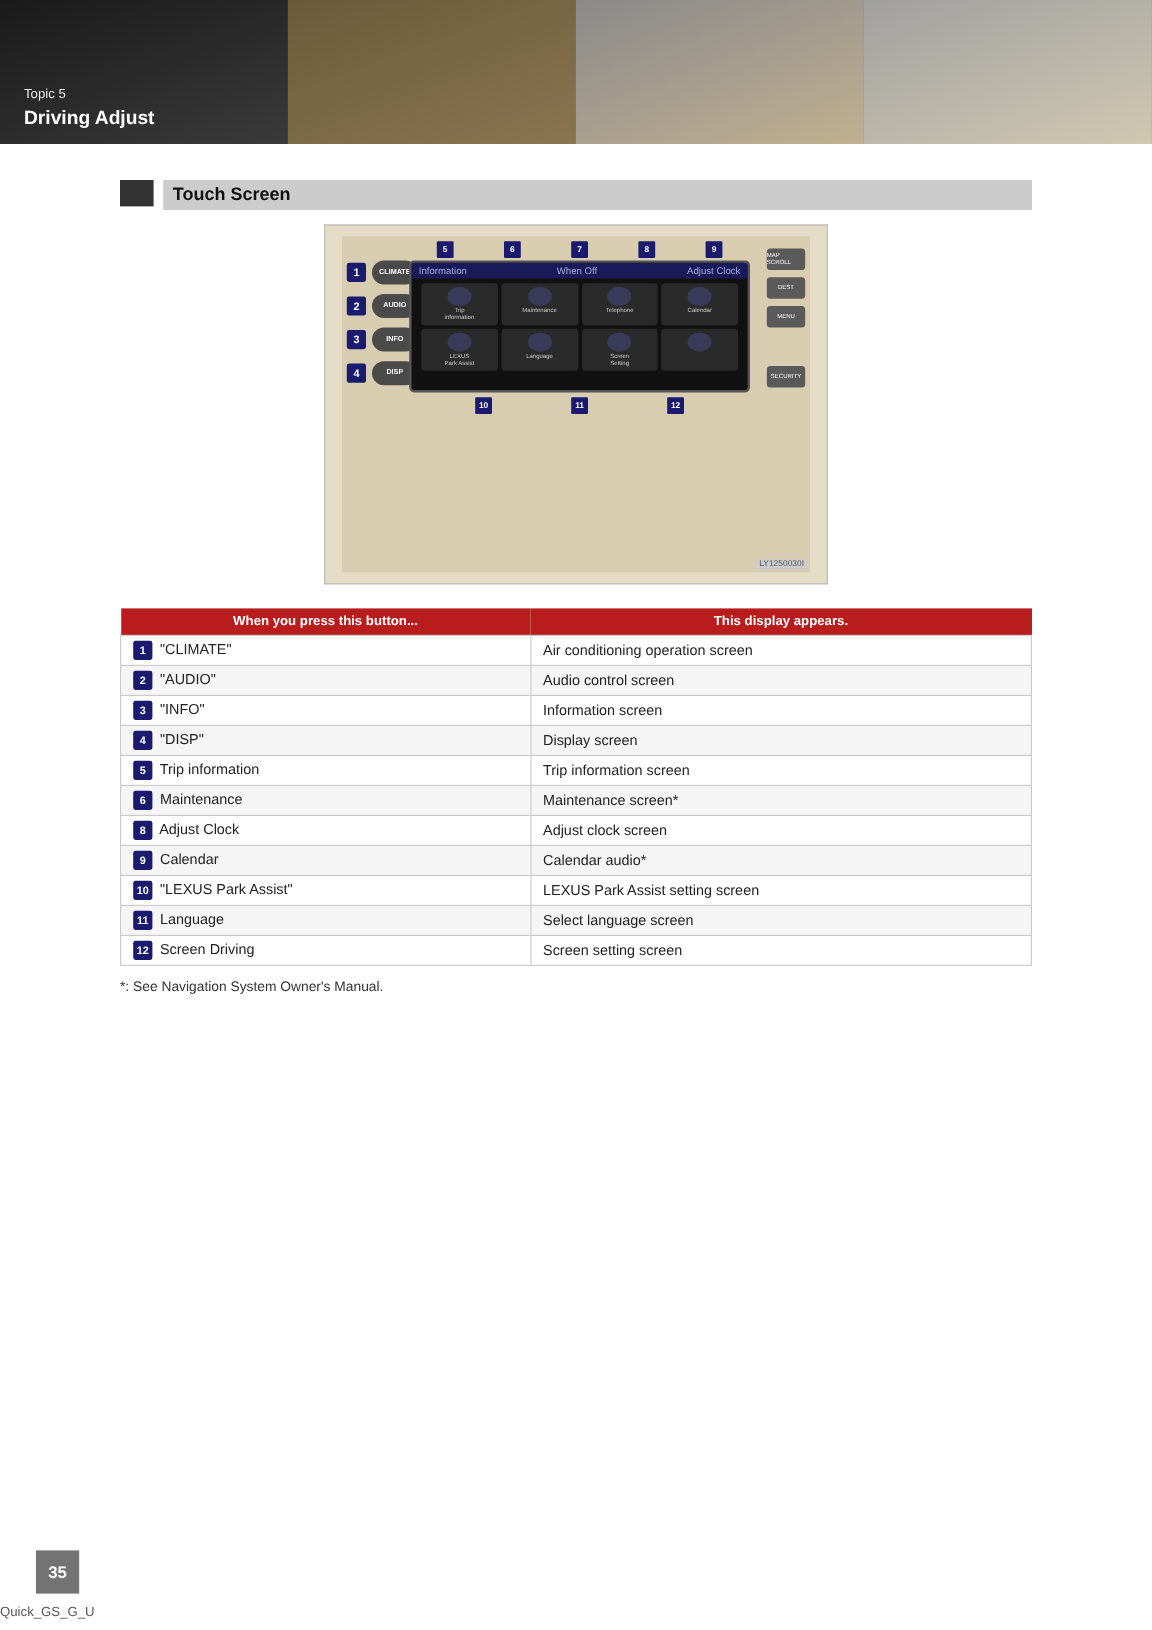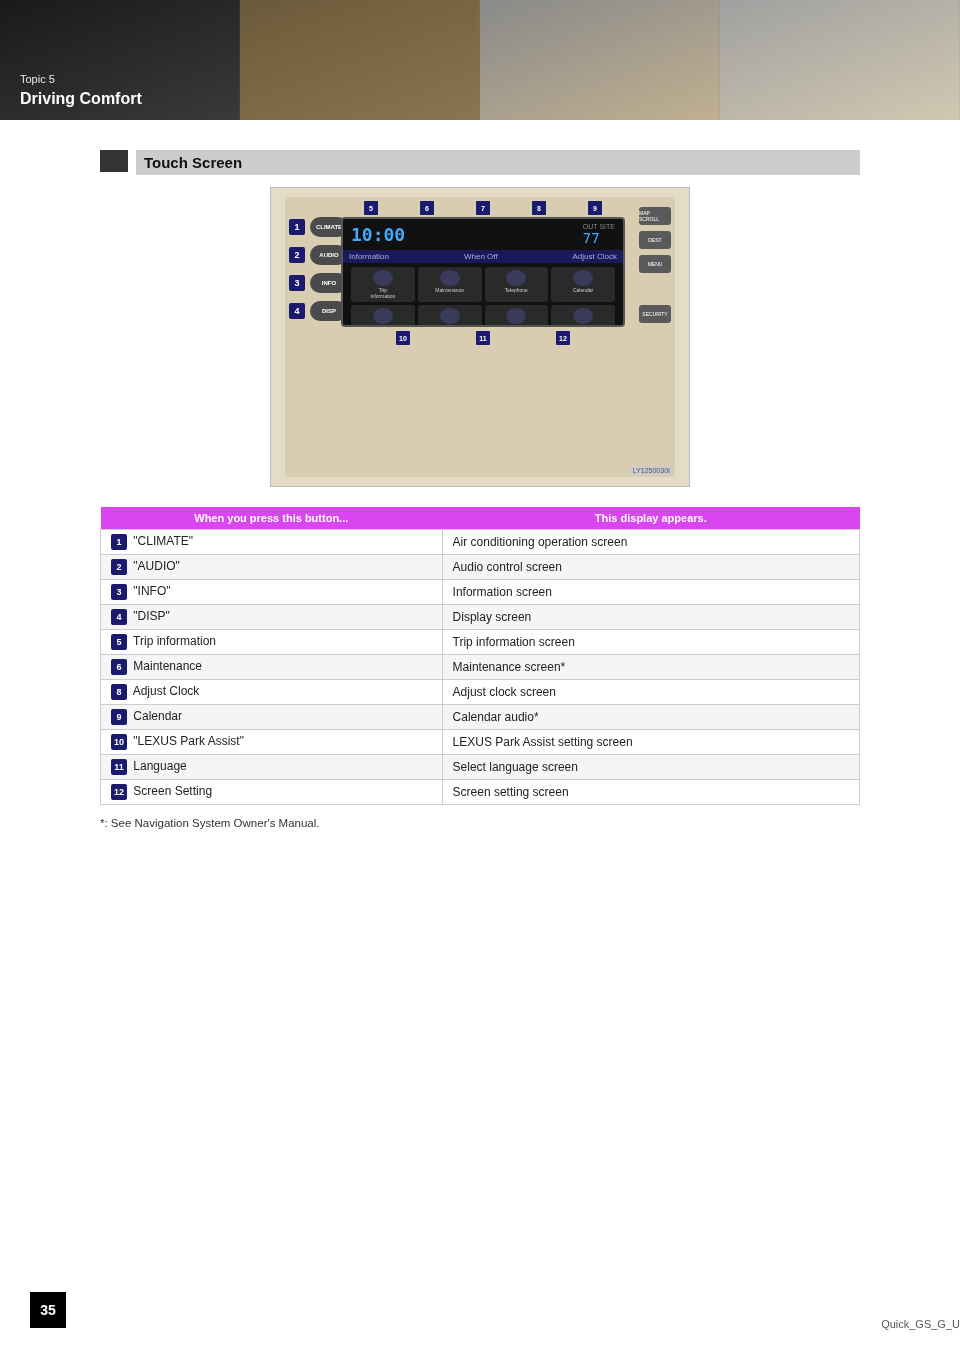--- a/index.html
+++ b/index.html
@@ -105,21 +105,21 @@
     }
 
     
     .info-table {
       width: 100%;
       border-collapse: collapse;
       margin-bottom: 12px;
       font-size: 12px;
     }
     .info-table th {
-      background: #d946ef;
+      background: #b91c1c;
       color: white;
       padding: 5px 10px;
       text-align: center;
       font-size: 11px;
     }
     .info-table td {
       padding: 4px 10px;
       border: 1px solid #ccc;
       vertical-align: middle;
     }
@@ -136,38 +136,38 @@
       font-size: 11.5px;
       color: #333;
       margin-top: 8px;
     }
 
     
     .page-number {
       position: absolute;
       bottom: 30px;
       left: 30px;
-      background: #000000;
+      background: #737373;
       color: white;
       width: 36px;
       height: 36px;
       display: flex;
       align-items: center;
       justify-content: center;
       font-size: 14px;
       font-weight: bold;
     }
 
     
     .page-footer {
       position: absolute;
-      bottom: 28px;
+      bottom: 8px;
       left: 50%;
       transform: translateX(-50%);
-      text-align: right;
+      text-align: left;
       font-size: 11px;
       color: #555;
       width: 100%;
     }
 
     .screen-image-placeholder {
       width: 420px;
       margin: 0 auto 20px;
       border: 1px solid #bbb;
       background: #e5dcc5;
@@ -337,21 +337,21 @@
 
 <div class="header-banner">
   <div class="banner-panels">
     <div class="banner-panel"></div>
     <div class="banner-panel"></div>
     <div class="banner-panel"></div>
     <div class="banner-panel"></div>
   </div>
   <div class="header-text">
     <div class="header-topic">Topic 5</div>
-    <div class="header-title">Driving Comfort</div>
+    <div class="header-title">Driving Adjust</div>
   </div>
 </div>
 
 <div class="main-content">
 
   <div class="section-heading">
     <div class="section-heading-box"></div>
     <div class="section-heading-text">Touch Screen</div>
   </div>
 
@@ -406,27 +406,20 @@
 
         <div class="top-row-nums">
           <div class="top-num-badge">5</div>
           <div class="top-num-badge">6</div>
           <div class="top-num-badge">7</div>
           <div class="top-num-badge">8</div>
           <div class="top-num-badge">9</div>
         </div>
 
         <div class="main-display">
-          <div class="clock-row">
-            <div class="clock-text">10:00</div>
-            <div>
-              <div class="out-site-text">OUT SITE</div>
-              <div class="temp-display">77</div>
-            </div>
-          </div>
           <div class="info-bar">
             <span>Information</span>
             <span>When Off</span>
             <span>Adjust Clock</span>
           </div>
           <div class="menu-grid">
             <div class="menu-item">
               <div class="menu-item-icon"></div>
               <div class="menu-item-label">Trip<br>information</div>
             </div>
@@ -514,21 +507,21 @@
         </tr>
         <tr>
           <td><span class="num-badge">10</span><span> "LEXUS Park Assist"</span></td>
           <td>LEXUS Park Assist setting screen</td>
         </tr>
         <tr>
           <td><span class="num-badge">11</span><span> Language</span></td>
           <td>Select language screen</td>
         </tr>
         <tr>
-          <td><span class="num-badge">12</span><span> Screen Setting</span></td>
+          <td><span class="num-badge">12</span><span> Screen Driving</span></td>
           <td>Screen setting screen</td>
         </tr>
       </tbody>
   </table>
 
   <p class="footnote">*: See Navigation System Owner's Manual.</p>
 
 </div>
 
 <div class="page-number">35</div>

